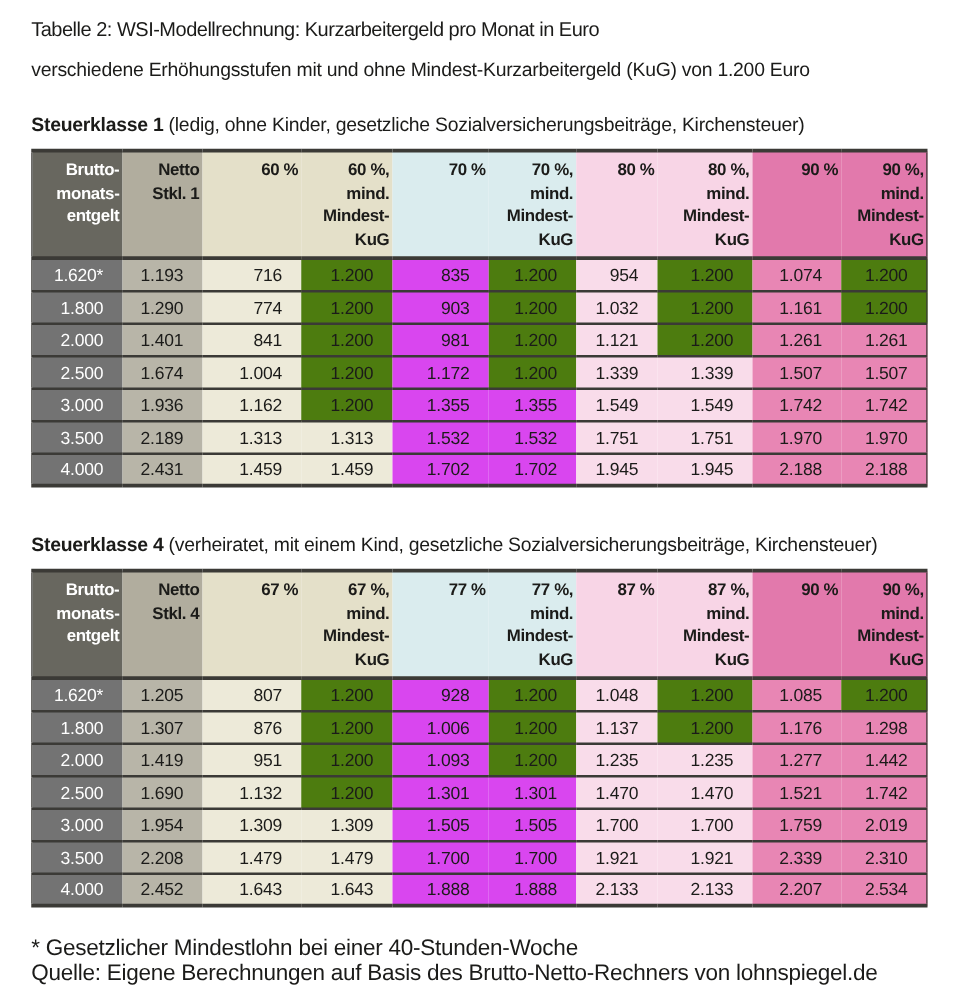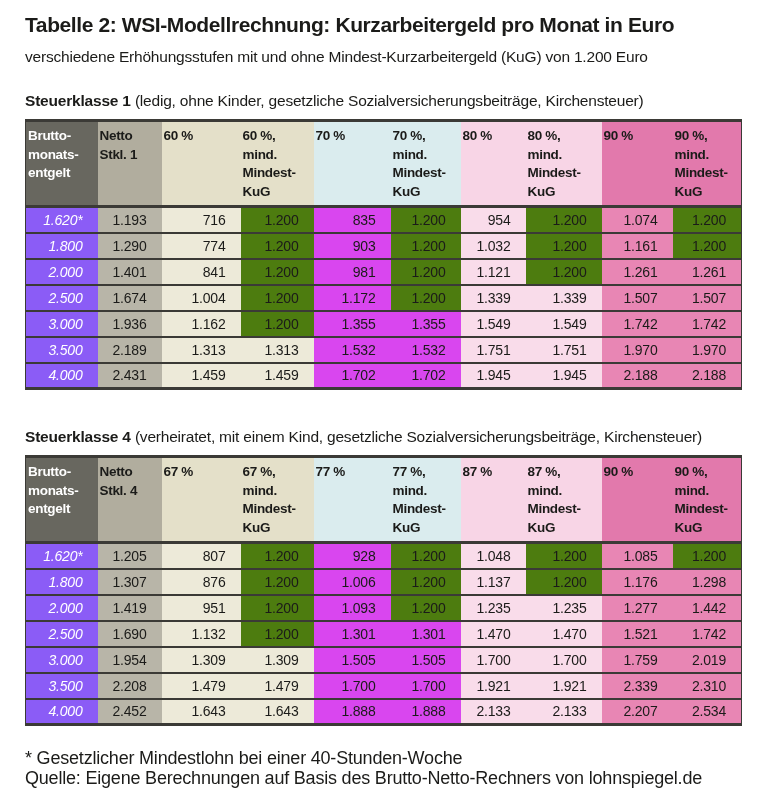--- a/index.html
+++ b/index.html
@@ -4,21 +4,21 @@
 <style>
   html,body{margin:0;padding:0;background:#fff;}
   body{
     width:768px;height:804px;
     font-family:"Liberation Sans","DejaVu Sans",sans-serif;
     color:#1b1b19;
     -webkit-font-smoothing:antialiased;
   }
   .page{padding:12px 23px 0 25px;}
   .title{
-    font-size:21px;font-weight:bold;letter-spacing:-0.4px;
+    font-size:16px;font-weight:normal;letter-spacing:-0.4px;
     margin:0 0 10px 0;line-height:26px;
   }
   .subtitle{
     font-size:15.5px;letter-spacing:-0.2px;
     margin:0 0 26px 0;line-height:18px;
   }
   .tsec .sec-h{
     font-size:15.5px;font-weight:normal;letter-spacing:-0.2px;
     margin:0 0 9px 0;line-height:18px;
   }
@@ -26,38 +26,38 @@
   .sec-b{font-weight:bold;}
   .dtable{
     border-collapse:collapse;table-layout:fixed;width:716px;
     border-top:3px solid #3b3a36;border-bottom:3px solid #3b3a36;
     border-left:1px solid #3b3a36;border-right:1px solid #3b3a36;
   }
   .dtable thead tr{border-bottom:3px solid #3b3a36;}
   .dtable tbody tr{border-bottom:2px solid #3b3a36;}
   .dtable tbody tr:last-child{border-bottom:0;}
   .dtable th{
-    vertical-align:top;text-align:left;
+    vertical-align:top;text-align:right;
     font-size:13.5px;font-weight:bold;letter-spacing:-0.3px;
     line-height:18.5px;padding:5px 2px 4px 2px;height:80px;
     white-space:pre-line;box-sizing:border-box;
   }
   .dtable td{
     height:26px;font-size:14px;letter-spacing:-0.2px;
     text-align:right;padding:0 15px 0 0;box-sizing:border-box;
   }
   
   .h-dark{background:#68675f;color:#ffffff;}
   .h-g0{background:#b1ad9e;}
   .h-g1{background:#e4e0c9;}
   .h-g2{background:#daecee;}
   .h-g3{background:#f8d5e6;}
   .h-g4{background:#e279ac;}
   
-  .c-dark{background:#8b5cf6;color:#ffffff;text-align:center;padding:0 4px;font-style:italic;}
+  .c-dark{background:#737373;color:#ffffff;text-align:center;padding:0 4px;}
   .c-g0{background:#b8b5a8;}
   .c-g1{background:#edead9;}
   .c-g2{background:#d946ef;}
   .c-g3{background:#f9dcea;}
   .c-g4{background:#e886b4;}
   .c-hl{background:#4d7c0f;}
   .footer{margin-top:22px;}
   .footer p{margin:0;font-size:18px;line-height:20px;letter-spacing:-0.2px;}
 </style>
 </head>

